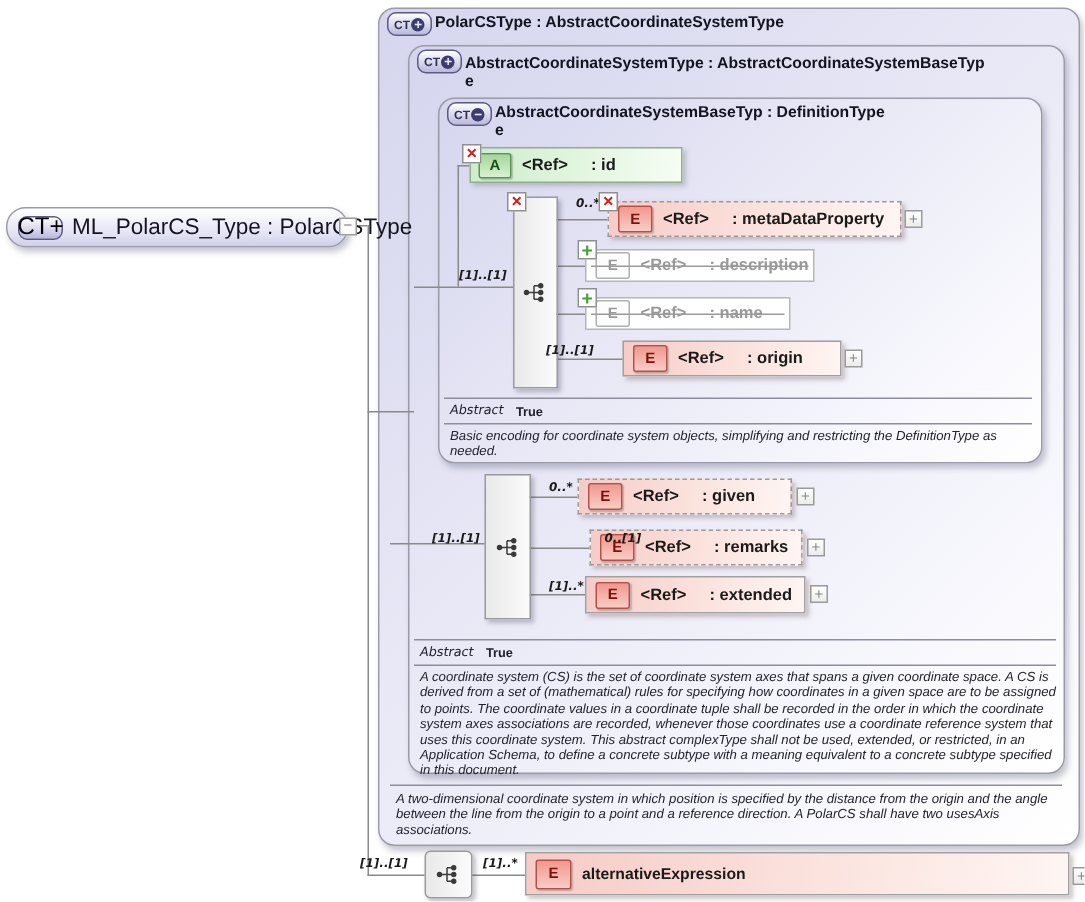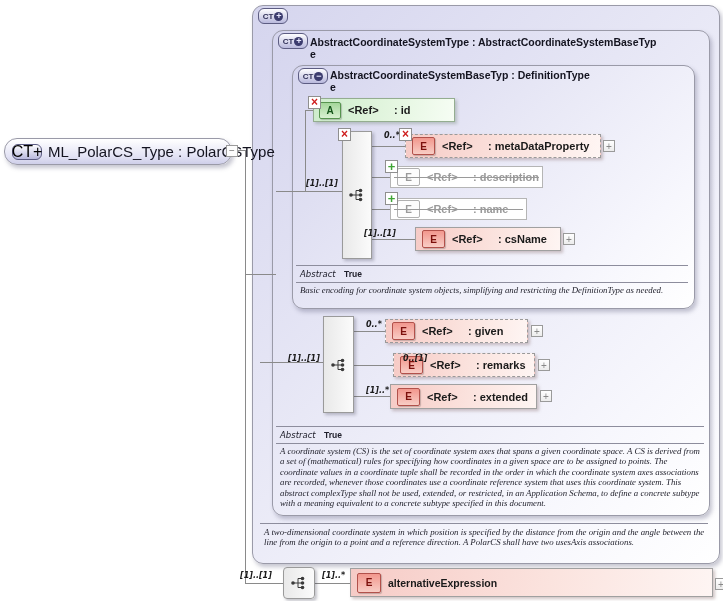--- a/index.html
+++ b/index.html
@@ -86,21 +86,21 @@
 
   
   .plusbox{position:absolute;width:12px;height:12px;box-sizing:border-box;border:1px solid #9a9a9a;
       background:linear-gradient(#ffffff,#ececec);color:#888;font-size:10px;line-height:9px;
       display:flex;align-items:center;justify-content:center;z-index:6;}
 
   
   .ab-l{position:absolute;z-index:6;font-family:"DejaVu Sans",sans-serif;font-style:italic;
       font-size:8.5px;color:#20202c;}
   .ab-v{position:absolute;z-index:6;font-weight:bold;font-size:8.5px;color:#20202c;}
-  .ann{position:absolute;z-index:6;font-family:Liberation Serif, serif;font-style:italic;
+  .ann{position:absolute;z-index:6;font-family:Liberation Sans, sans-serif;font-style:italic;
       font-size:8.8px;line-height:10.4px;color:#23232e;}
 </style>
 </head>
 <body>
 
 <div class="stage">
 
   <div class="tybox z1" style="left:252px;top:5px;width:466px;height:557px;"></div>
   <div class="tybox z2" style="left:272px;top:30px;width:436px;height:484px;"></div>
   <div class="tybox z3" style="left:292px;top:65px;width:401px;height:242px;"></div>
@@ -128,20 +128,21 @@
         <span class="sign">+</span>
       </span>
     <span class="lbl">ML_PolarCS_Type : PolarCSType</span>
   </div>
   <div class="togglebox" style="left:226px;top:145px;">−</div>
 
   <div class="cticon" style="left:258px;top:8px;">
       <span class="ctl">CT</span>
       <span class="sign">+</span>
     </div>
+  <div class="hdr" style="left:290px;top:9px;width:420px;">PolarCSType : AbstractCoordinateSystemType</div>
 
   <div class="cticon" style="left:278px;top:33px;">
       <span class="ctl">CT</span>
       <span class="sign">+</span>
     </div>
   <div class="hdr" style="left:310px;top:36px;width:396px;">AbstractCoordinateSystemType : AbstractCoordinateSystemBaseTyp
 e</div>
 
   <div class="cticon" style="left:298px;top:68px;">
       <span class="ctl">CT</span>
@@ -189,21 +190,21 @@
   <div class="el ghost" style="left:390px;top:198px;width:137px;height:22px;">
     <span class="eicon">E</span>
     <span class="ename">&lt;Ref&gt;</span>
     <span class="etype">: name</span>
   </div>
 
   <div class="card" style="left:364px;top:229px;">[1]..[1]</div>
   <div class="el" style="left:415px;top:227px;width:146px;height:24px;">
     <span class="eicon">E</span>
     <span class="ename">&lt;Ref&gt;</span>
-    <span class="etype">: csName</span>
+    <span class="etype">: origin</span>
   </div>
   <div class="plusbox" style="left:563px;top:233px;">+</div>
 
   <div class="sep" style="left:296px;top:265px;width:392px;"></div>
   <div class="ab-l" style="left:300px;top:269px;">Abstract</div>
   <div class="ab-v" style="left:344px;top:269px;">True</div>
   <div class="sep" style="left:296px;top:282px;width:392px;"></div>
   <div class="ann" style="left:300px;top:285px;width:384px;">Basic encoding for coordinate system objects, simplifying and restricting the DefinitionType as needed.</div>
 
   <div class="card" style="left:288px;top:354px;">[1]..[1]</div>

